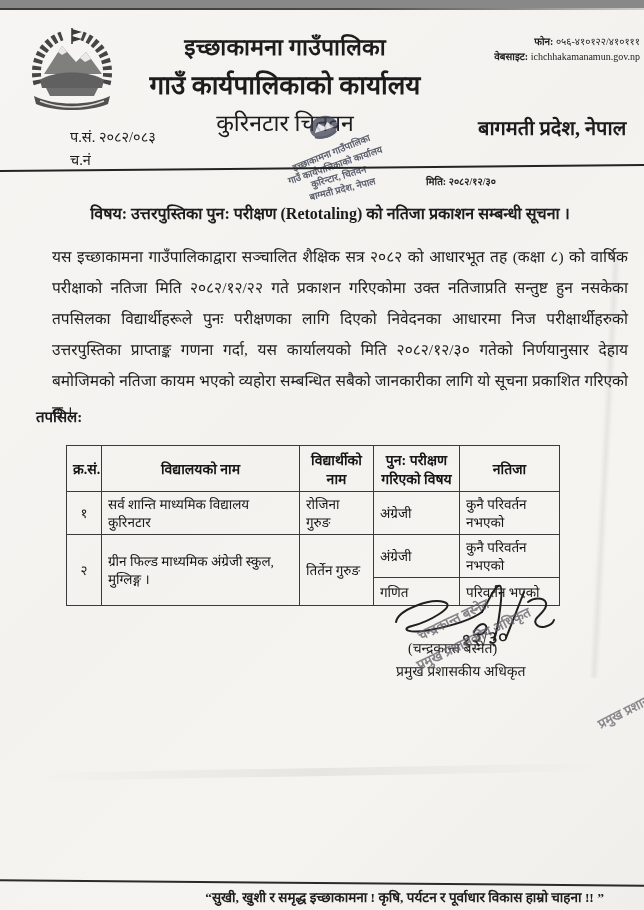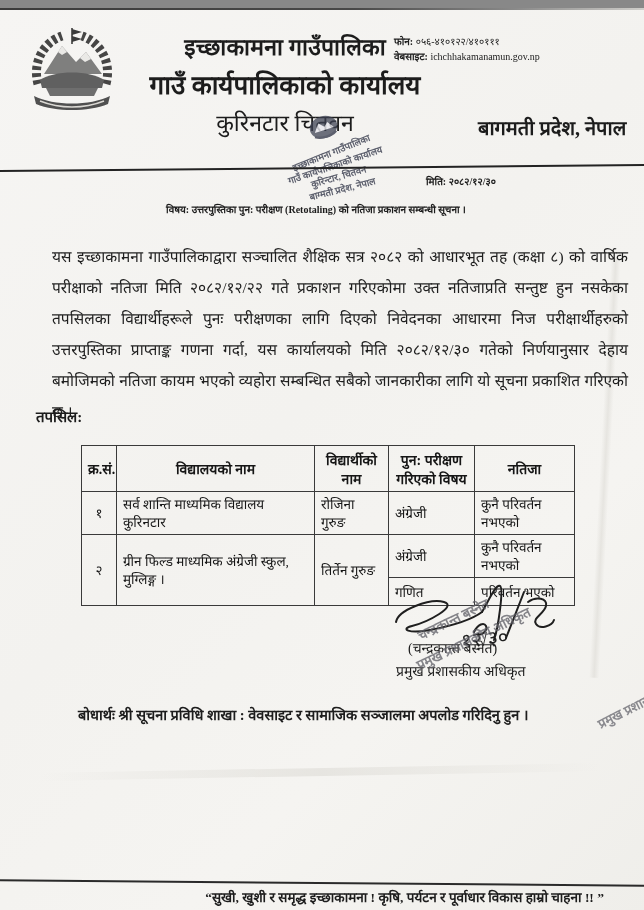--- a/index.html
+++ b/index.html
@@ -19,21 +19,21 @@
     opacity:.85;
   }
   .crease { position:absolute; background:linear-gradient(90deg,transparent,#d8d6d0,transparent); opacity:.5; }
 
   
   .emblem { position:absolute; left:24px; top:14px; width:96px; height:100px; opacity:.88; }
   .title-block { position:absolute; left:120px; top:22px; width:330px; text-align:center; }
   .title1 { font-size:23px; font-weight:bold; letter-spacing:.2px; }
   .title2 { font-size:26px; font-weight:bold; margin-top:4px; }
   .title3 { font-size:23px; font-weight:normal; margin-top:4px; }
-  .contact { position:absolute; left:394px; top:26px; width:246px; font-size:10px; line-height:15px; color:#222; font-family:"Liberation Serif",serif; }
+  .contact { position:absolute; left:394px; top:26px; width:246px; font-size:10px; line-height:15px; color:#222; font-family:"Liberation Serif",serif;text-align:right; }
   .contact .lbl { font-weight:bold; }
   .province { position:absolute; left:478px; top:106px; font-size:20px; font-weight:bold; }
 
   .refs { position:absolute; left:70px; top:118px; font-size:14.5px; line-height:23px; }
   .hrule { position:absolute; left:-4px; top:159px; width:656px; height:2px; background:#232323; transform:rotate(-0.55deg); }
   .miti { position:absolute; left:426px; top:166px; font-size:10px; font-weight:bold; }
 
   
   .round-stamp {
     position:absolute; left:258px; top:104px; width:160px; height:125px;
@@ -41,31 +41,31 @@
     color:#3d4152; opacity:.82; text-align:center;
     font-family:"Liberation Serif",serif; font-weight:bold;
   }
   .round-stamp .st-emblem { width:34px; height:30px; margin:0 auto; }
   .round-stamp .st-line { font-size:9.5px; line-height:12.5px; white-space:nowrap; }
   .round-stamp .r1 { transform:rotate(-5deg); }
   .round-stamp .r2 { transform:rotate(-2deg); }
   .round-stamp .r3 { transform:rotate(1deg); }
   .round-stamp .r4 { transform:rotate(3deg); }
 
-  .subject { position:absolute; left:34px; top:194px; width:564px; text-align:center; font-size:10px; font-weight:bold; }
+  .subject { position:absolute; left:48px; top:194px; width:564px; text-align:center; font-size:16px; font-weight:bold; }
 
   .body-par {
     position:absolute; left:52px; top:233px; width:576px;
     font-size:15.5px; line-height:31px; text-align:justify; color:#1e1e1e;
   }
   .tapasil { position:absolute; left:36px; top:398px; font-size:15px; font-weight:bold; }
 
   
   .result-table {
-    position:absolute; left:81px; top:437px; width:493px;
+    position:absolute; left:66px; top:437px; width:493px;
     border-collapse:collapse; font-size:13.5px; color:#161616;
     table-layout:fixed;
     font-family:Liberation Serif, serif;
   }
   .result-table th, .result-table td { border:1.4px solid #3a3a3a; padding:3px 6px; background:transparent; }
   .result-table th { font-weight:bold; font-size:14px; text-align:center; height:46px; }
   .result-table td { height:28px; vertical-align:middle; }
   .col-sn { width:35px; } .col-school { width:198px; } .col-student { width:74px; }
   .col-subject { width:86px; } .col-result { width:100px; }
   .td-c { text-align:center; }
@@ -123,20 +123,24 @@
     <div class="title3">कुरिनटार चितवन</div>
   </div>
 
   <div class="contact">
     <div><span class="lbl">फोन:</span> <span>०५६-४१०१२२/४१०१११</span></div>
     <div><span class="lbl">वेबसाइट:</span> <span>ichchhakamanamun.gov.np</span></div>
   </div>
 
   <div class="province">बागमती प्रदेश, नेपाल</div>
 
+  <div class="refs">
+    <div>प.सं. २०८२/०८३</div>
+    <div>च.नं</div>
+  </div>
 
   <div class="round-stamp">
     <svg class="st-emblem" viewBox="0 0 34 30">
       <ellipse cx="17" cy="13" rx="14" ry="11" fill="#3d4152" opacity="0.9"></ellipse>
       <path d="M7,16 L13,8 L18,13 L22,9 L27,16 Z" fill="#e8e8ee"></path>
       <path d="M6,20 C12,24 22,24 28,20" stroke="#3d4152" stroke-width="2.4" fill="none"></path>
     </svg>
     <div class="st-line r1">इच्छाकामना गाउँपालिका</div>
     <div class="st-line r2">गाउँ कार्यपालिकाको कार्यालय</div>
     <div class="st-line r3">कुरिन्टार, चितवन</div>
@@ -203,18 +207,17 @@
   </svg>
   <div class="sig-name">(चन्द्रकान्त बस्नेत)</div>
   <div class="sig-title">प्रमुख प्रशासकीय अधिकृत</div>
 
   <div class="sig-stamp">
     <div>चन्द्रकान्त बस्नेत</div>
     <div class="s2">प्रमुख प्रशासकीय अधिकृत</div>
   </div>
   <div class="stamp-frag">प्रमुख प्रशासकीय अधिकृत</div>
 
-  <div class="cc-line">बोधार्थः श्री सूचना प्रविधि शाखा : वेवसाइट र सामाजिक सञ्जालमा अपलोड गरिदिनु हुन ।</div>
 
   <div class="footer-rule"></div>
   <div class="footer-quote">“सुखी, खुशी र समृद्ध इच्छाकामना ! कृषि, पर्यटन र पूर्वाधार विकास हाम्रो चाहना !! ”</div>
 
 </div>
 
 </body></html>

